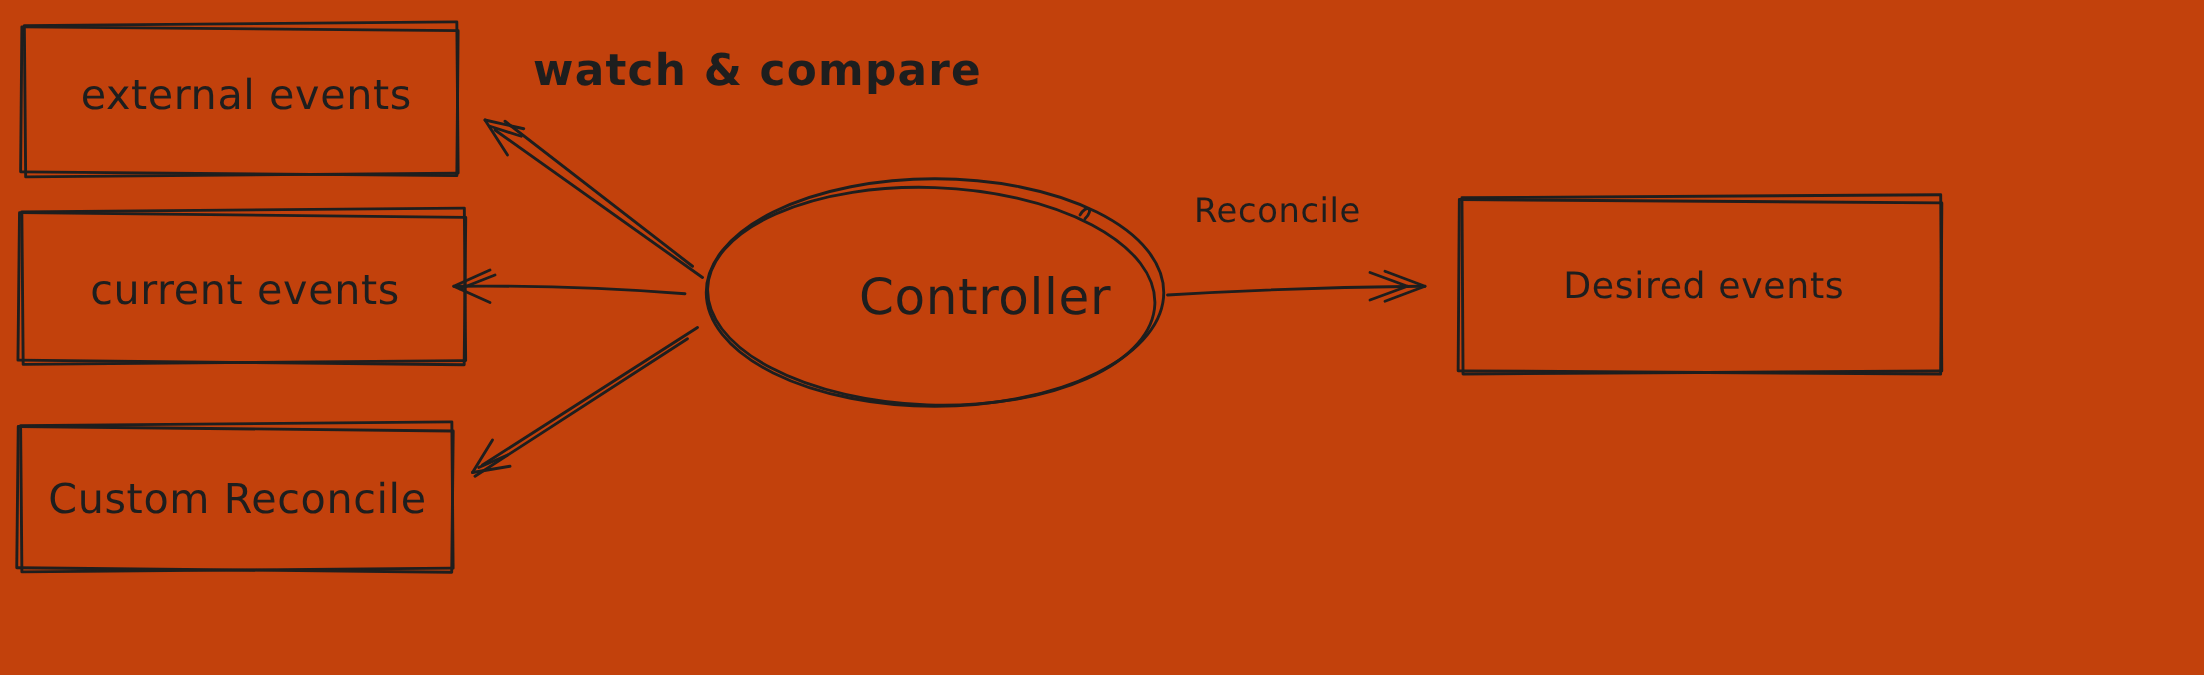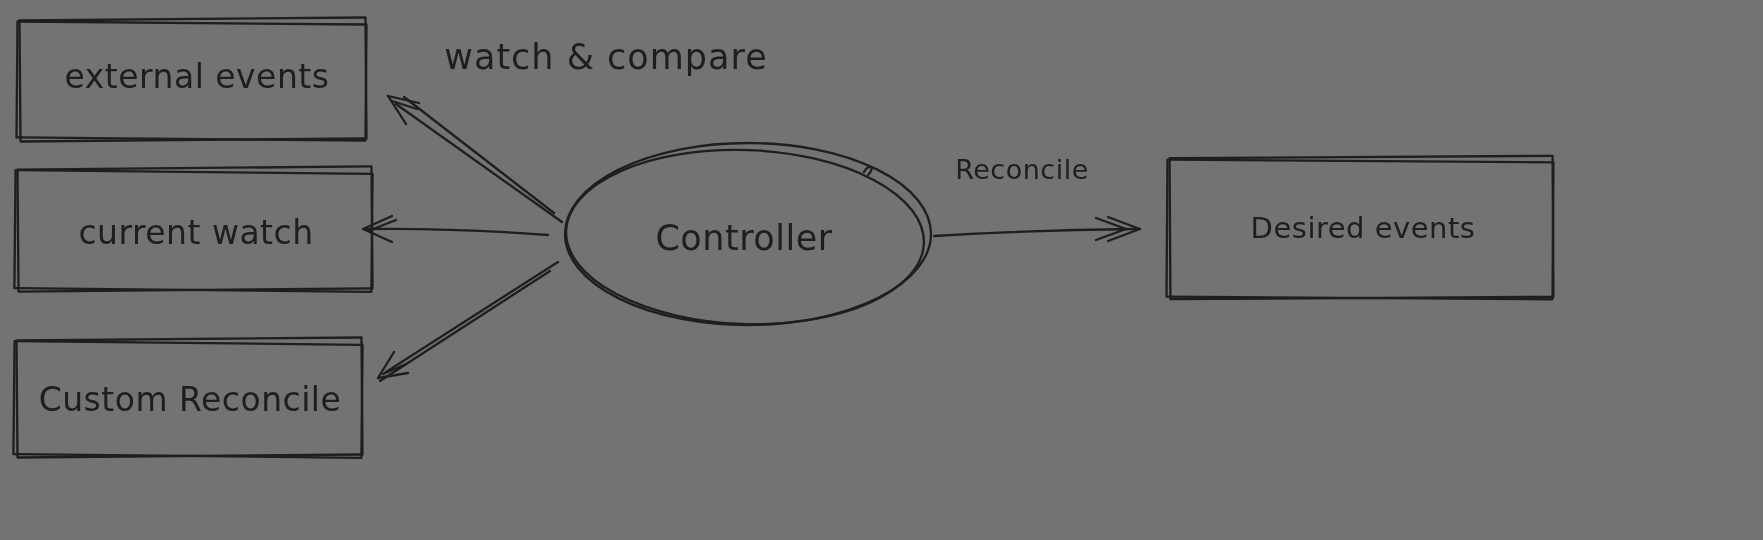--- a/index.html
+++ b/index.html
@@ -5,21 +5,21 @@
   html, body {
     margin: 0;
     padding: 0;
     background: #ffffff;
     font-family: "DejaVu Sans", "Liberation Sans", sans-serif;
   }
   .canvas {
     position: relative;
     width: 1763px;
     height: 540px;
-    background: #737373;
+    background: #c2410c;
     overflow: hidden;
   }
   svg.shapes {
     position: absolute;
     left: 0;
     top: 0;
     width: 1763px;
     height: 540px;
   }
   svg.shapes * {
@@ -30,23 +30,23 @@
     stroke-linejoin: round;
   }
   .label {
     position: absolute;
     transform: translate(-50%, -50%);
     color: #1e1e1e;
     white-space: nowrap;
     user-select: none;
   }
   .node-label   { font-size: 33px; letter-spacing: 0.5px; }
-  .node-label.controller { font-size: 35px; }
+  .node-label.controller { font-size: 40px; margin-left: 44px; }
   .node-label.desired    { font-size: 29px; }
-  .edge-label-big   { font-size: 35px; font-weight: normal; letter-spacing: 1px; }
+  .edge-label-big   { font-size: 35px; font-weight: bold; letter-spacing: 1px; }
   .edge-label-small { font-size: 27px; letter-spacing: 0.5px; }
 </style>
 </head>
 <body>
 
 <div class="canvas">
 
   <svg class="shapes" viewBox="0 0 1763 540">
 
     <g>
@@ -102,21 +102,21 @@
       <path d="M 934 236 Q 1034 230 1136 229"></path>
       <path d="M 1140 229 L 1108 217"></path>
       <path d="M 1140 229 L 1108 241"></path>
       <path d="M 1126 229 L 1096 218"></path>
       <path d="M 1126 229 L 1096 240"></path>
     </g>
   </svg>
 
   <div class="label node-label" style="left:197px; top:76px;">external events</div>
 
-  <div class="label node-label" style="left:196px; top:232px;">current watch</div>
+  <div class="label node-label" style="left:196px; top:232px;">current events</div>
 
   <div class="label node-label" style="left:190px; top:399px;">Custom Reconcile</div>
 
   <div class="label node-label controller" style="left:744px; top:238px;">Controller</div>
 
   <div class="label node-label desired" style="left:1363px; top:228px;">Desired events</div>
 
   <div class="label edge-label-big" style="left:606px; top:57px;">watch &amp; compare</div>
 
   <div class="label edge-label-small" style="left:1022px; top:169px;">Reconcile</div>

